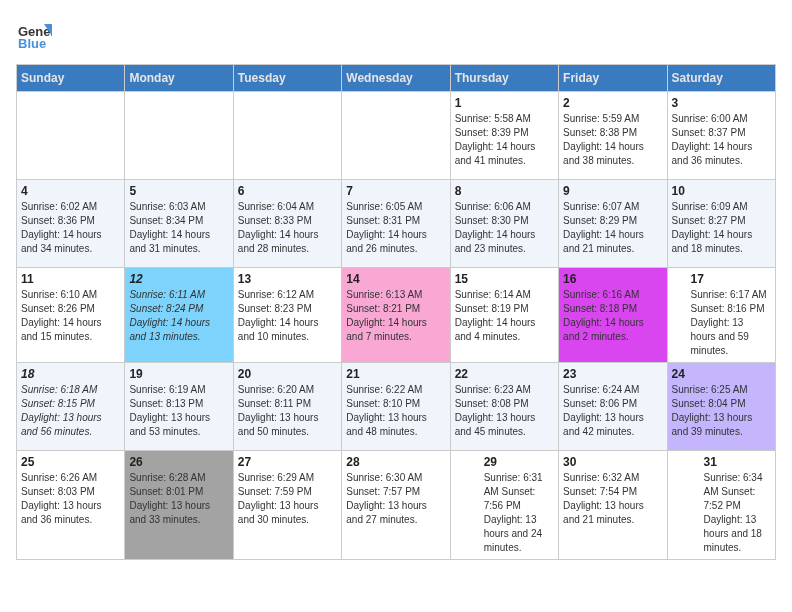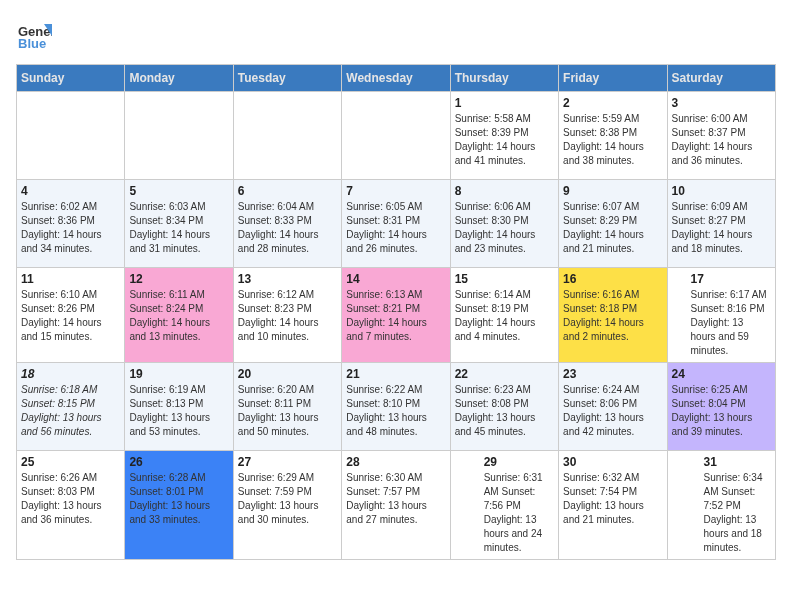--- a/index.html
+++ b/index.html
@@ -186,21 +186,21 @@
         </td>
       </tr>
       <tr>
         <td style="background: rgb(255, 255, 255);">
           <span class="day-number">11</span>
           <div class="day-info">Sunrise: 6:10 AM
 Sunset: 8:26 PM
 Daylight: 14 hours
 and 15 minutes.</div>
         </td>
-        <td style="background: #f9a8d4;">
+        <td style="background: #7dd3fc; font-style: italic;">
           <span class="day-number">12</span>
           <div class="day-info">Sunrise: 6:11 AM
 Sunset: 8:24 PM
 Daylight: 14 hours
 and 13 minutes.</div>
         </td>
         <td style="background: rgb(255, 255, 255);">
           <span class="day-number">13</span>
           <div class="day-info">Sunrise: 6:12 AM
 Sunset: 8:23 PM
@@ -214,21 +214,21 @@
 Daylight: 14 hours
 and 7 minutes.</div>
         </td>
         <td style="background: rgb(255, 255, 255);">
           <span class="day-number">15</span>
           <div class="day-info">Sunrise: 6:14 AM
 Sunset: 8:19 PM
 Daylight: 14 hours
 and 4 minutes.</div>
         </td>
-        <td style="background: #fde047;">
+        <td style="background: #d946ef;">
           <span class="day-number">16</span>
           <div class="day-info">Sunrise: 6:16 AM
 Sunset: 8:18 PM
 Daylight: 14 hours
 and 2 minutes.</div>
         </td>
         <td style="background: rgb(255, 255, 255); padding-left: 23px;">
           <span class="day-number">17</span>
           <div class="day-info">Sunrise: 6:17 AM
 Sunset: 8:16 PM
@@ -288,21 +288,21 @@
         </td>
       </tr>
       <tr>
         <td style="background: rgb(255, 255, 255);">
           <span class="day-number">25</span>
           <div class="day-info">Sunrise: 6:26 AM
 Sunset: 8:03 PM
 Daylight: 13 hours
 and 36 minutes.</div>
         </td>
-        <td style="background: #3b82f6;">
+        <td style="background: #a3a3a3;">
           <span class="day-number">26</span>
           <div class="day-info">Sunrise: 6:28 AM
 Sunset: 8:01 PM
 Daylight: 13 hours
 and 33 minutes.</div>
         </td>
         <td style="background: rgb(255, 255, 255);">
           <span class="day-number">27</span>
           <div class="day-info">Sunrise: 6:29 AM
 Sunset: 7:59 PM

